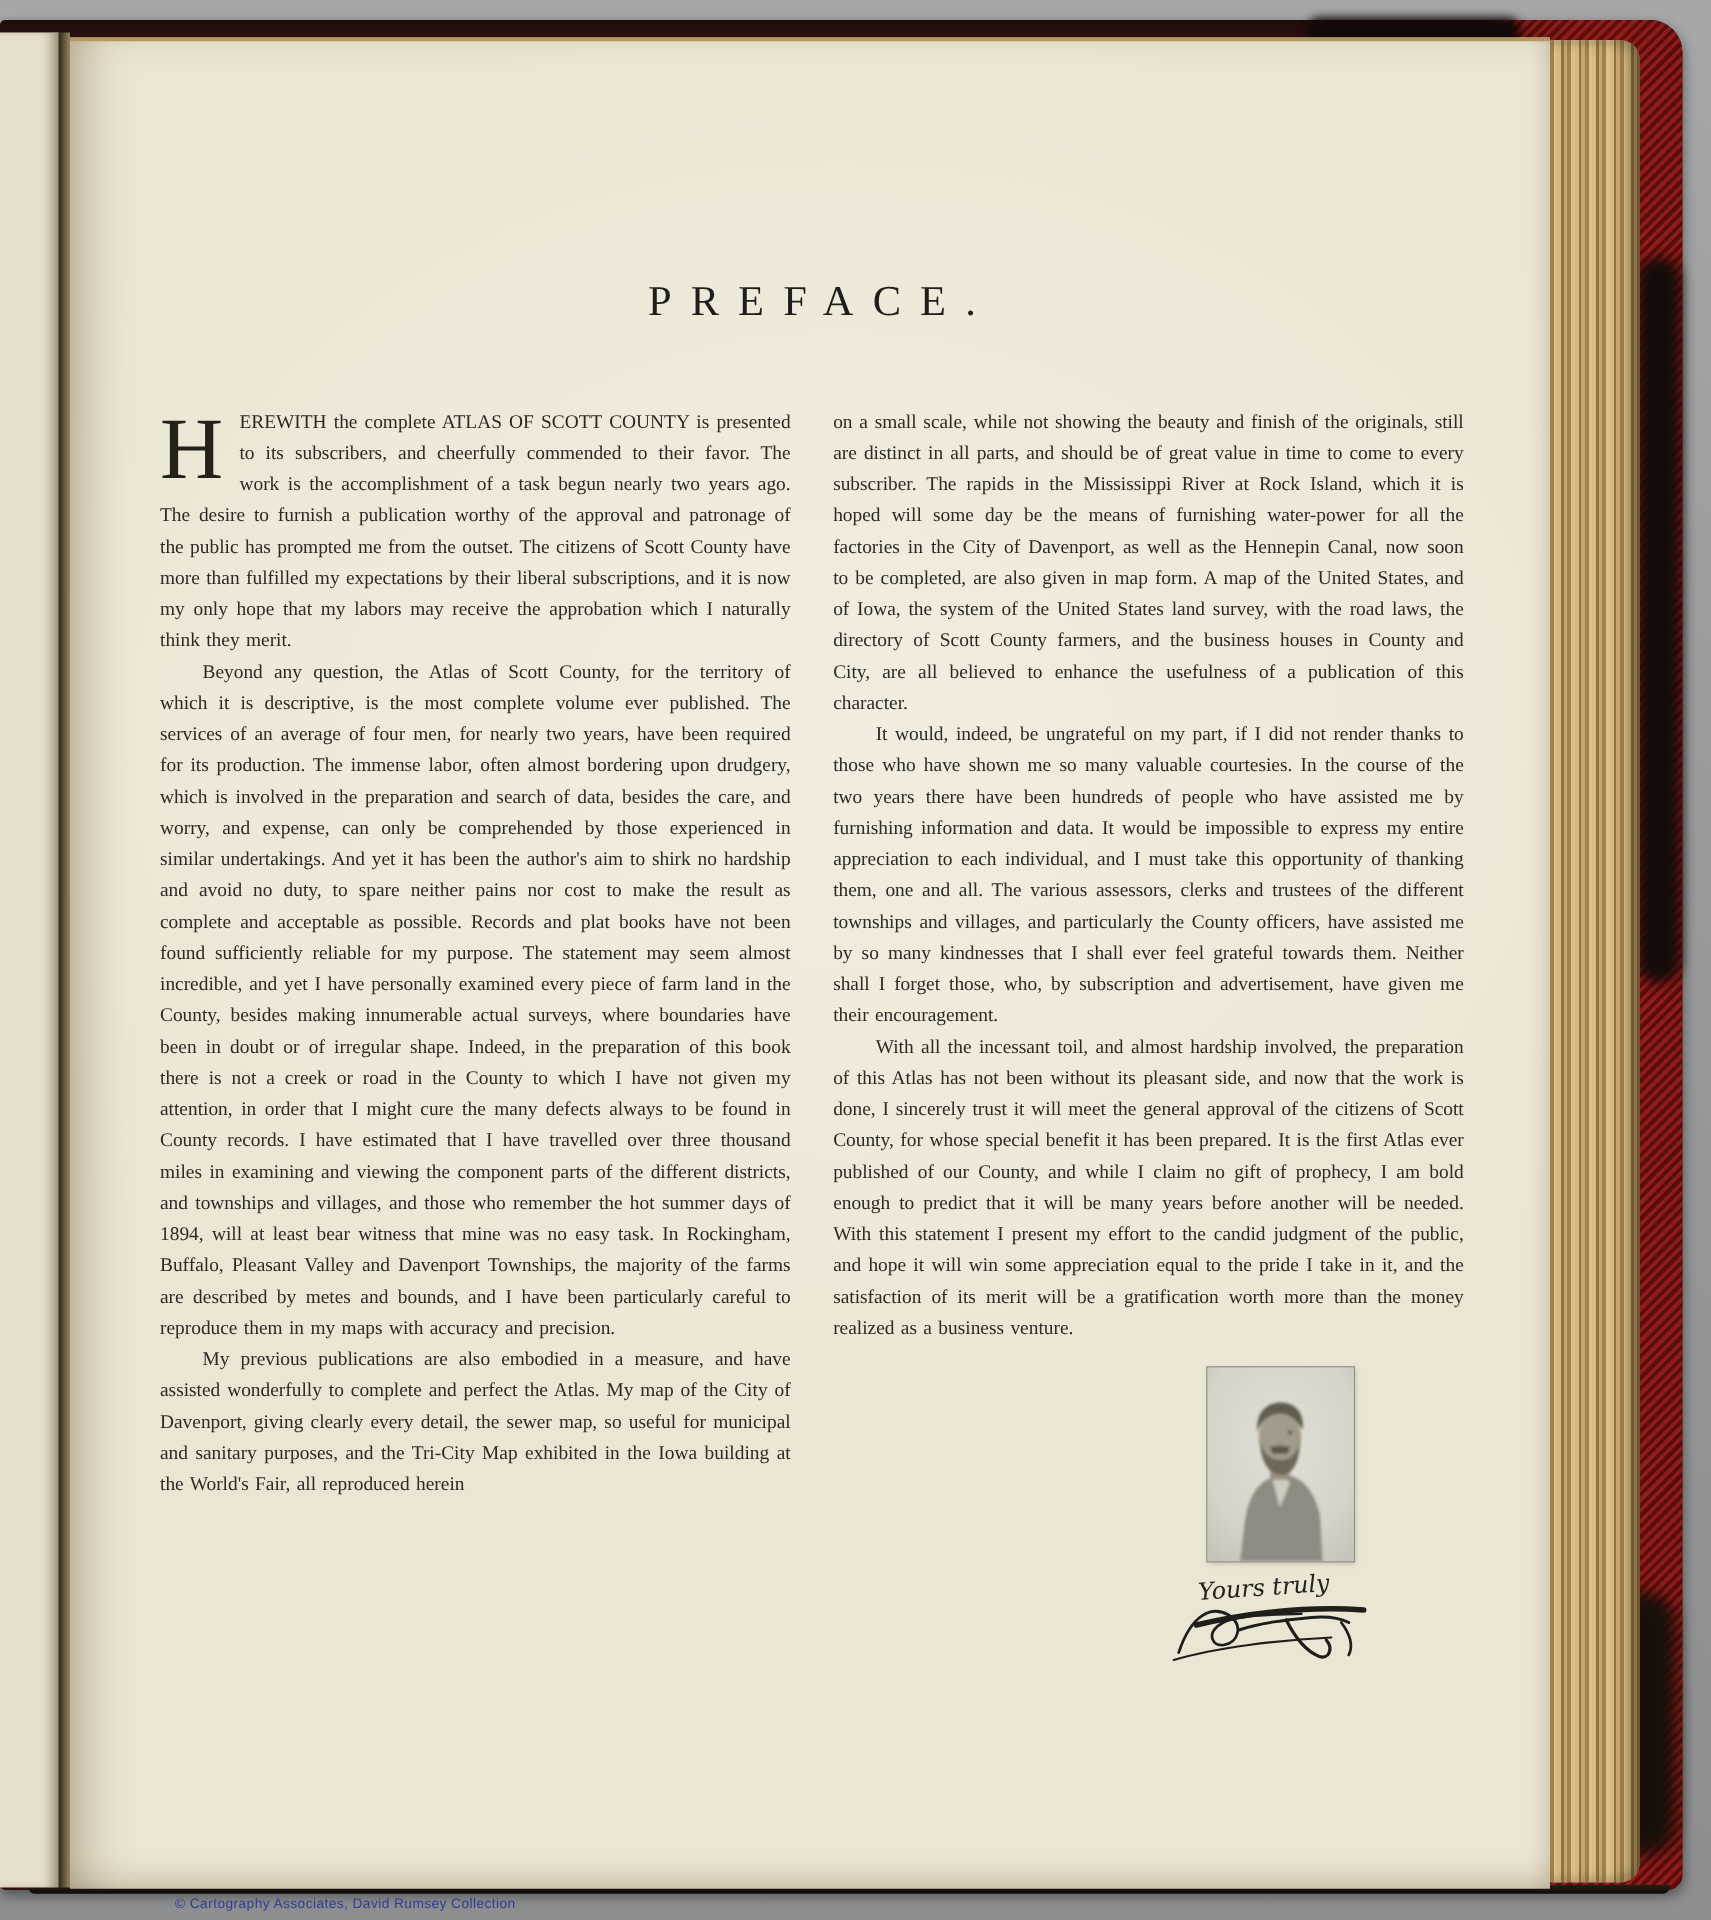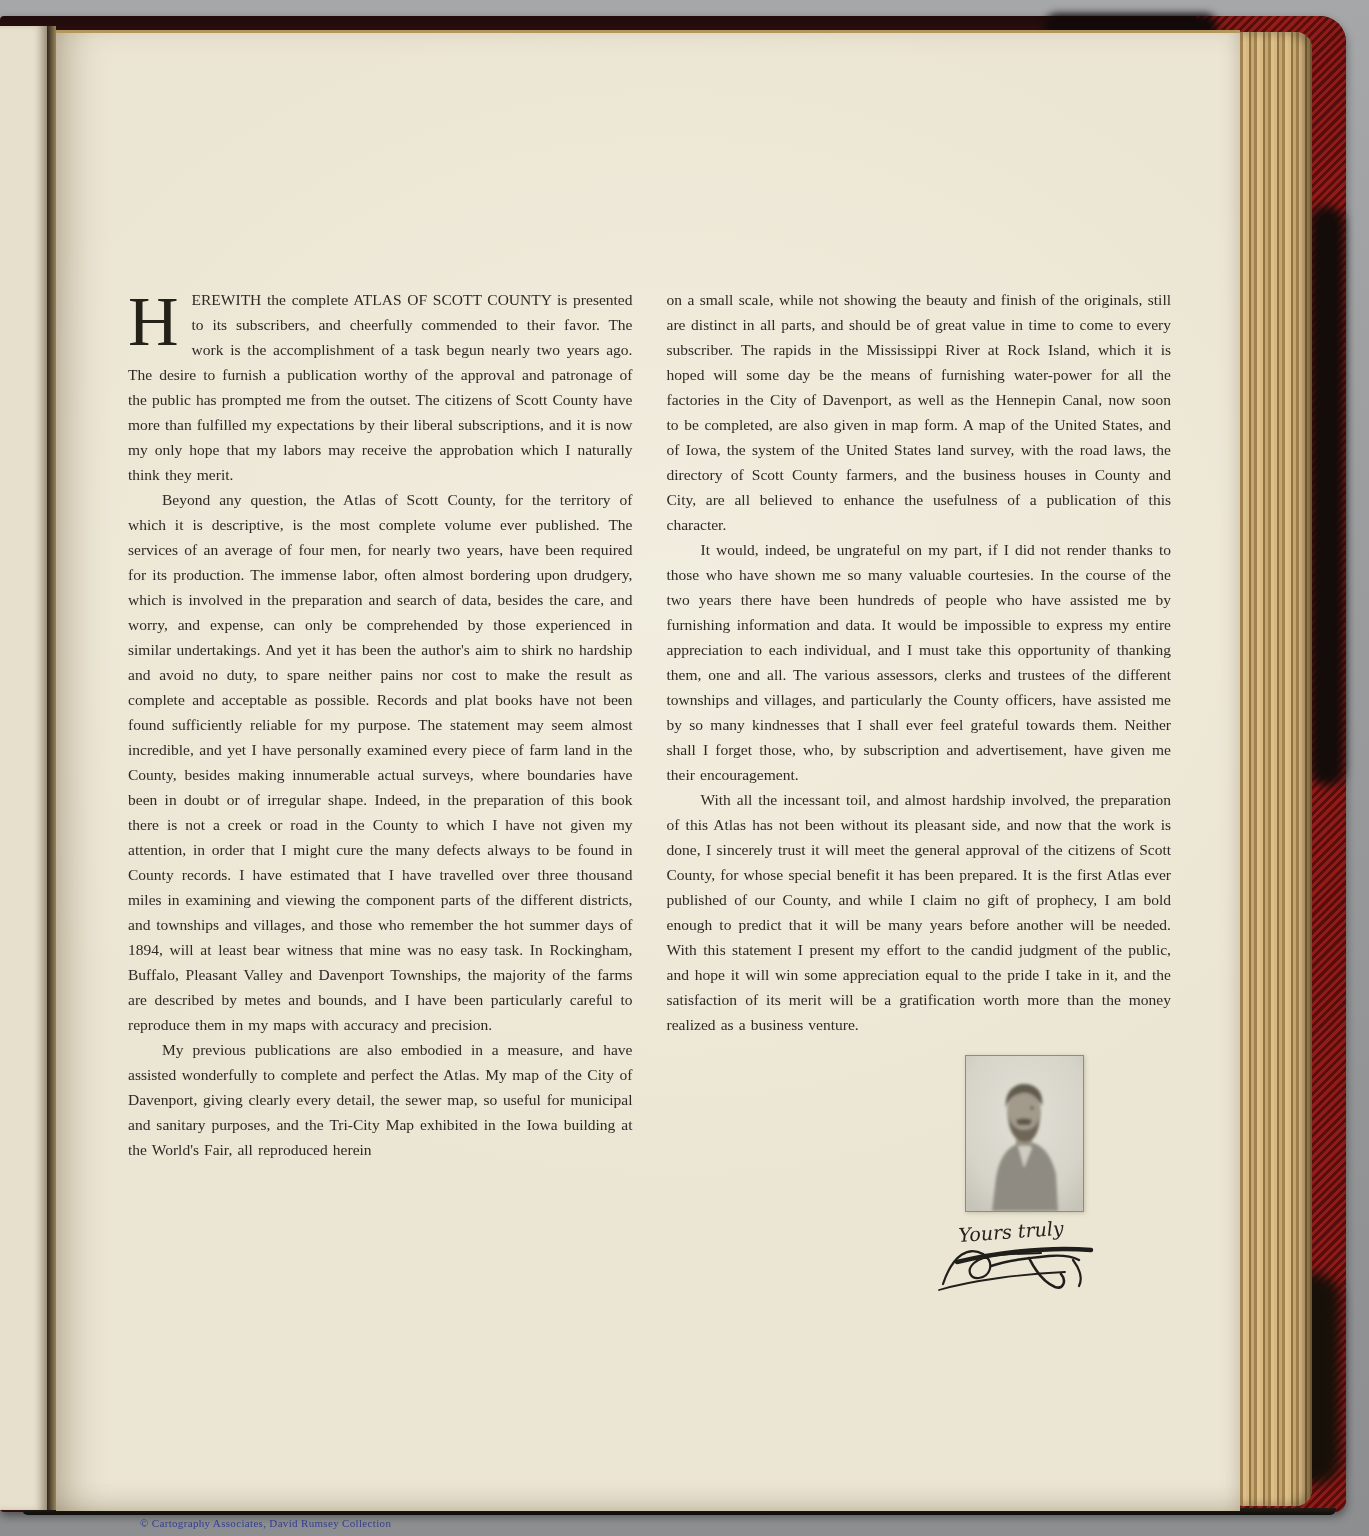--- a/index.html
+++ b/index.html
@@ -106,21 +106,21 @@
   .signature svg{display:block;width:100%;height:100%;}
   .sig-text{
     font-family:"DejaVu Serif",serif;
     font-style:italic;
     font-size:19px;
     fill:#23211d;
   }
   
   .footer{
     position:absolute;left:140px;top:1517px;
-    font-family:Liberation Serif, serif;
+    font-family:Liberation Sans, sans-serif;
     font-size:11px;letter-spacing:.03em;
     color:#323d93;
     text-align:center;
   }
 </style>
 </head>
 <body>
 
 <div class="cover">
   <div class="red-weave"></div>
@@ -131,20 +131,21 @@
 
 <div class="page-stack"></div>
 <div class="bottom-line"></div>
 
 <div class="prev-page"></div>
 <div class="gutter"></div>
 
 <div class="main-page">
   <div class="content">
 
+    <h1 class="title">PREFACE.</h1>
 
     <div class="columns">
       <div class="col">
         <p><span class="dropcap">H</span><span>EREWITH the complete ATLAS OF SCOTT COUNTY is presented to its subscribers, and cheerfully commended to their favor.  The work is the accomplishment of a task begun nearly two years ago.  The desire to furnish a publication worthy of the approval and patronage of the public has prompted me from the outset. The citizens of Scott County have more than fulfilled my expectations by their liberal subscriptions, and it is now my only hope that my labors may receive the approbation which I naturally think they merit.</span></p>
         <p class="indent">Beyond any question, the Atlas of Scott County, for the territory of which it is descriptive, is the most complete volume ever published. The services of an average of four men, for nearly two years, have been required for its production.  The immense labor, often almost bordering upon drudgery, which is involved in the preparation and search of data, besides the care, and worry, and expense, can only be comprehended by those experienced in similar undertakings.  And yet it has been the author's aim to shirk no hardship and avoid no duty, to spare neither pains nor cost to make the result as complete and acceptable as possible. Records and plat books have not been found sufficiently reliable for my purpose.  The statement may seem almost incredible, and yet I have personally examined every piece of farm land in the County, besides making innumerable actual surveys, where boundaries have been in doubt or of irregular shape.  Indeed, in the preparation of this book there is not a creek or road in the County to which I have not given my attention, in order that I might cure the many defects always to be found in County records.  I have estimated that I have travelled over three thousand miles in examining and viewing the component parts of the different districts, and townships and villages, and those who remember the hot summer days of 1894, will at least bear witness that mine was no easy task.  In Rockingham, Buffalo, Pleasant Valley and Davenport Townships, the majority of the farms are described by metes and bounds, and I have been particularly careful to reproduce them in my maps with accuracy and precision.</p>
         <p class="indent">My previous publications are also embodied in a measure, and have assisted wonderfully to complete and perfect the Atlas.  My map of the City of Davenport, giving clearly every detail, the sewer map, so useful for municipal and sanitary purposes, and the Tri-City Map exhibited in the Iowa building at the World's Fair, all reproduced herein</p>
       </div>
 
       <div class="col">
         <p>on a small scale, while not showing the beauty and finish of the originals, still are distinct in all parts, and should be of great value in time to come to every subscriber.  The rapids in the Mississippi River at Rock Island, which it is hoped will some day be the means of furnishing water-power for all the factories in the City of Davenport, as well as the Hennepin Canal, now soon to be completed, are also given in map form.  A map of the United States, and of Iowa, the system of the United States land survey, with the road laws, the directory of Scott County farmers, and the business houses in County and City, are all believed to enhance the usefulness of a publication of this character.</p>

